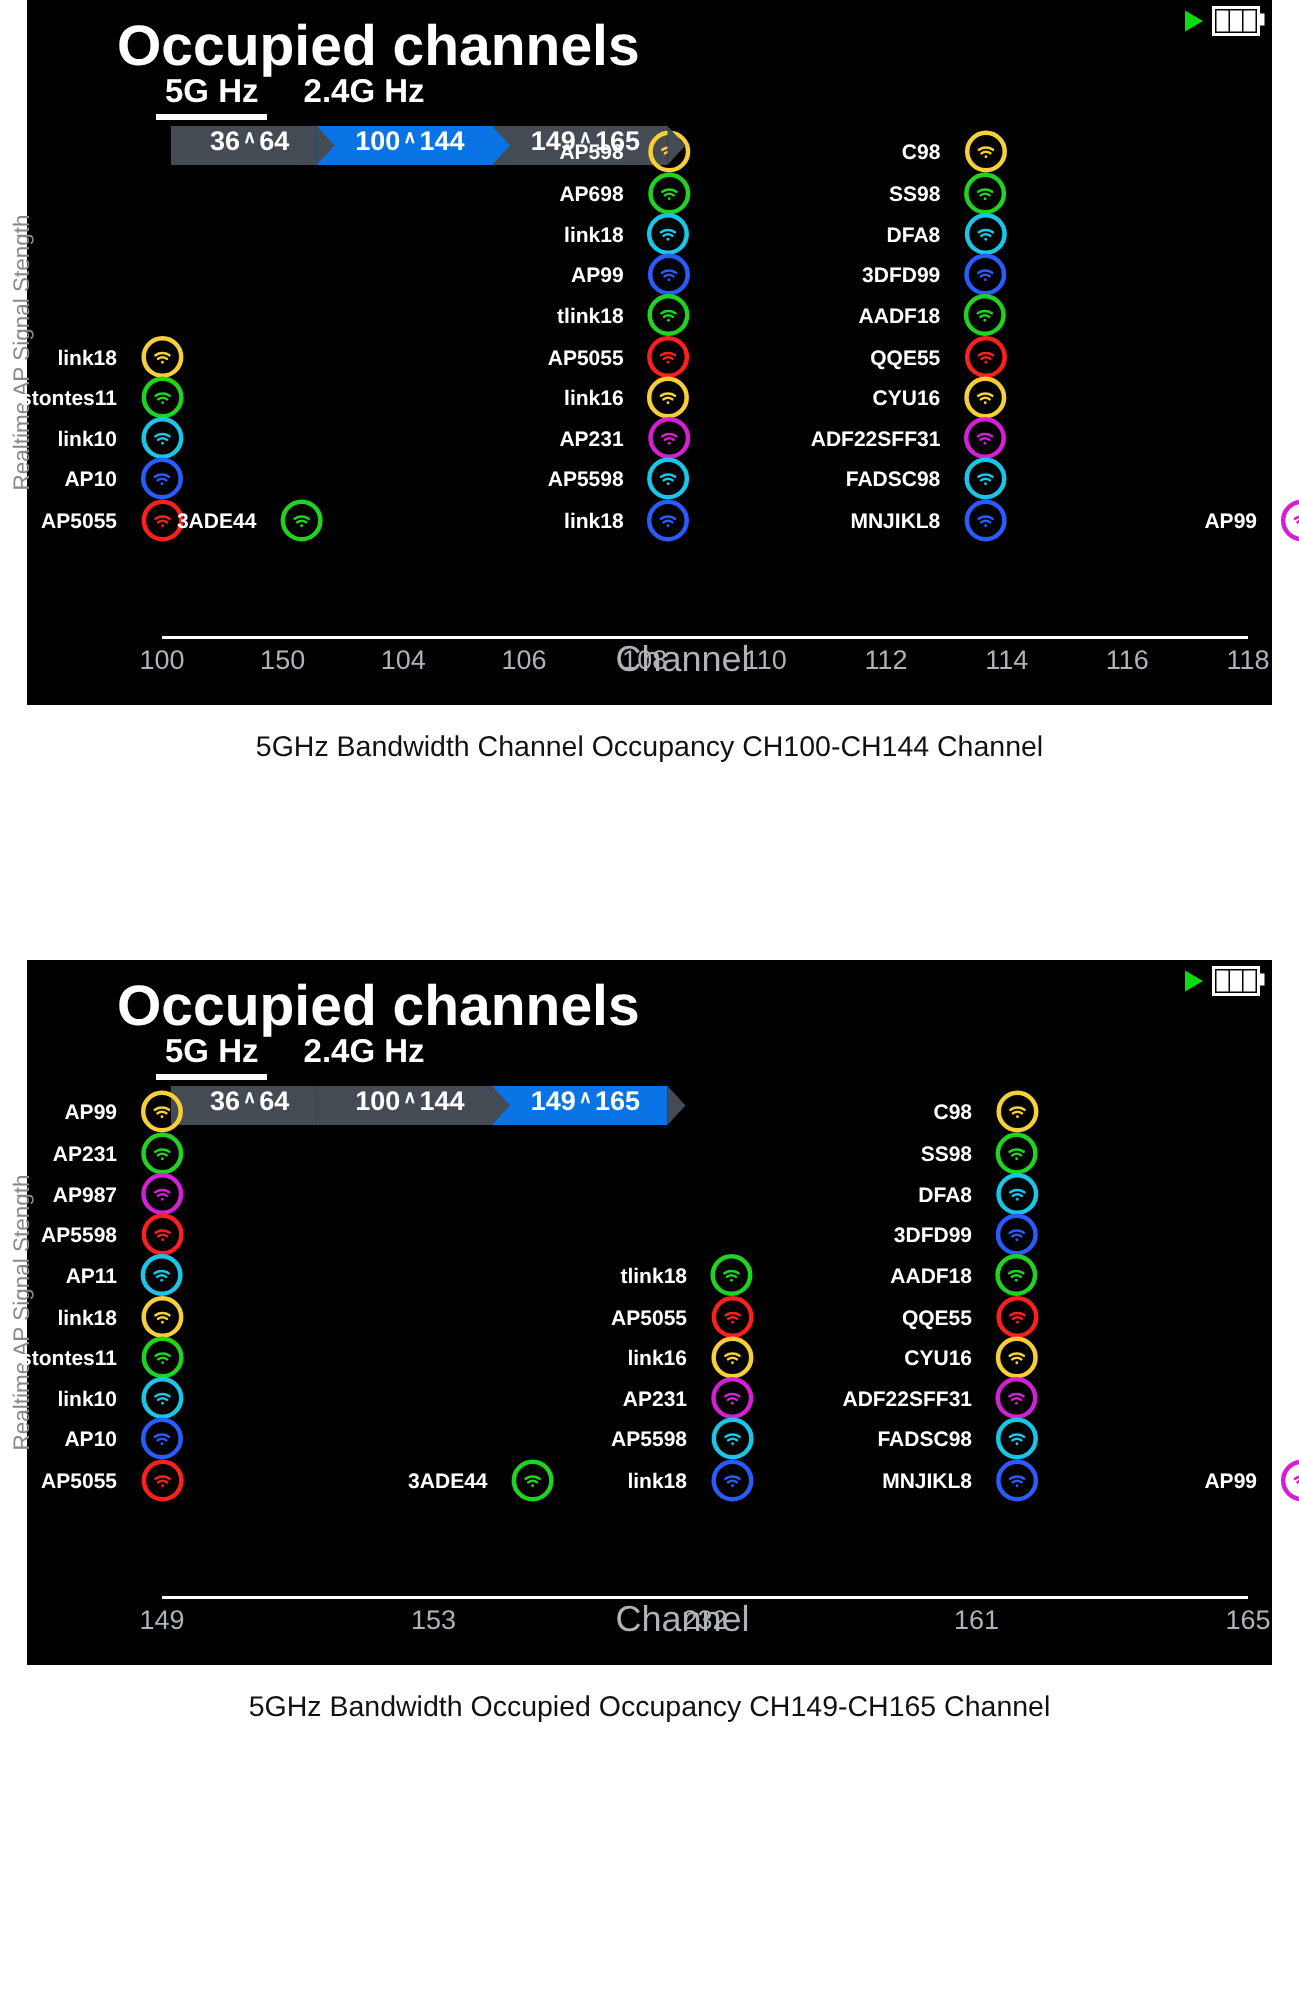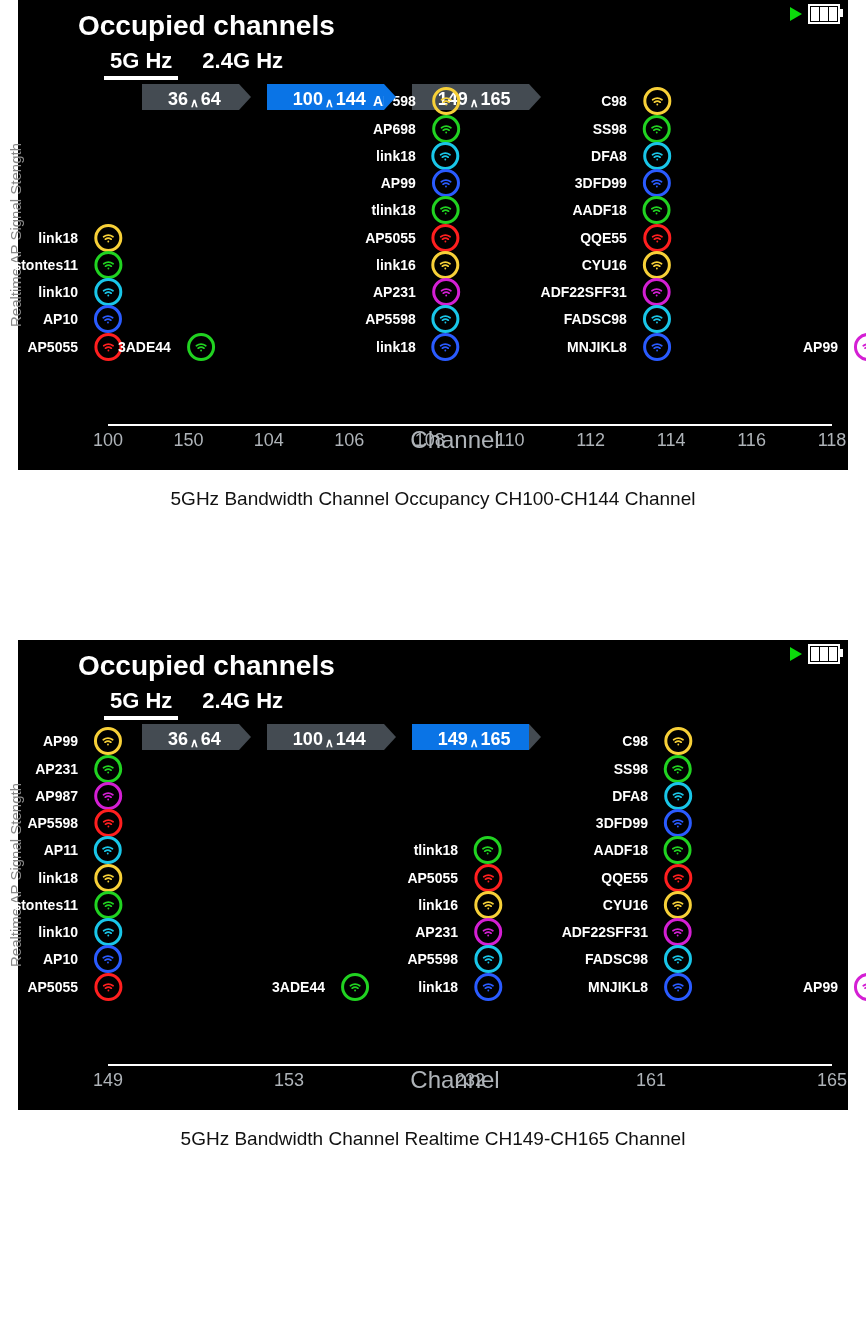--- a/index.html
+++ b/index.html
@@ -69,21 +69,21 @@
     position:absolute;
     right:-5px; top:3px;
     width:3px; height:8px;
     background:#fff;
   }
   .battery-cell{flex:1;background:#fff;}
   .title{
     position:absolute;
     left:60px; top:10px;
     font-family:Arial Black, Arial, sans-serif;
-    font-size:28px;
+    font-size:38px;
     font-weight:900;
   }
   .band-tabs{
     position:absolute;
     left:86px; top:48px;
     display:flex;
     gap:18px;
     font-family:Arial Black, Arial, sans-serif;
     font-size:22px;
     font-weight:900;
@@ -96,25 +96,24 @@
     height:26px;
     display:flex;
     font-size:18px;
     font-weight:bold;
   }
   .range-tab{
     background:var(--tab-grey);
     color:#fff;
     height:100%;
     display:flex;
-    align-items:flex-end;
+    align-items:flex-start;
     justify-content:center;
     position:relative;
     padding:0 18px 0 26px;
-    margin-left:28px;
   }
   .range-tab::after{ 
     content:'';
     position:absolute;
     right:-12px; top:0;
     border-left:12px solid var(--tab-grey);
     border-top:13px solid transparent;
     border-bottom:13px solid transparent;
     z-index:1;
   }
@@ -950,16 +949,16 @@
                 <g fill="none" stroke="#d41fd4" stroke-width="3" stroke-linecap="round">
                   <path d="M4 10a14 14 0 0 1 16 0"></path>
                   <path d="M7 14a9 9 0 0 1 10 0"></path>
                   <circle cx="12" cy="18" r="1.6" fill="#d41fd4" stroke="none"></circle>
                 </g>
               </svg>
             </span>
           </div>
         </div>
     </div>
-    <div class="caption">5GHz Bandwidth Channel Realtime CH149-CH165 Channel</div>
+    <div class="caption">5GHz Bandwidth Occupied Occupancy CH149-CH165 Channel</div>
   </div>
 
 </div>
 
 </body></html>

